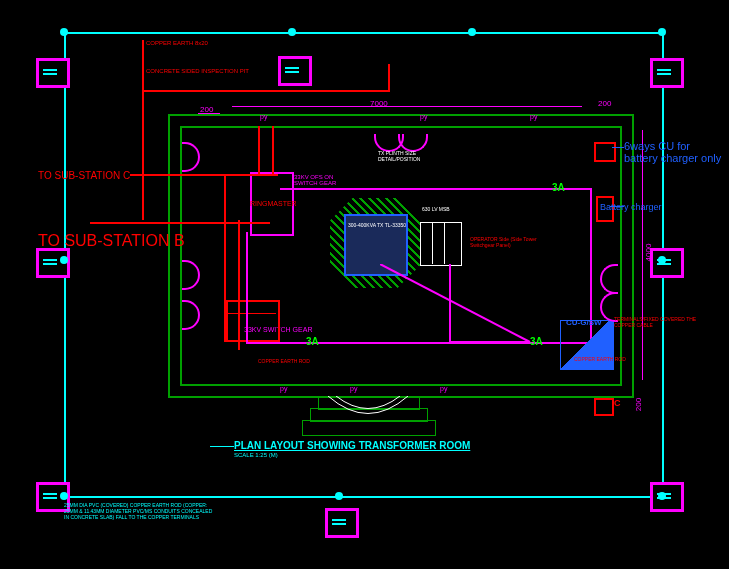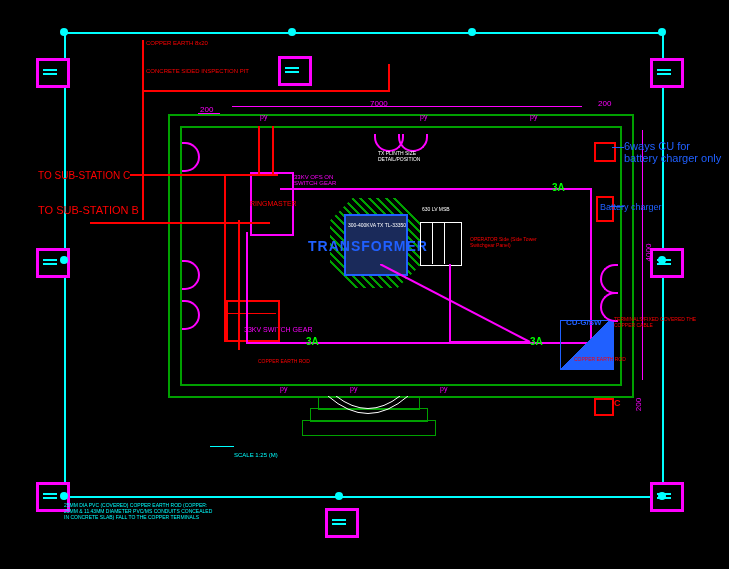--- a/index.html
+++ b/index.html
@@ -70,21 +70,20 @@
 
   <div class="txt magenta" style="left:260px;top:113px;font-size:7px">py</div>
   <div class="txt magenta" style="left:420px;top:113px;font-size:7px">py</div>
   <div class="txt magenta" style="left:530px;top:113px;font-size:7px">py</div>
   <div class="txt magenta" style="left:280px;top:385px;font-size:7px">py</div>
   <div class="txt magenta" style="left:350px;top:385px;font-size:7px">py</div>
   <div class="txt magenta" style="left:440px;top:385px;font-size:7px">py</div>
 
   <div class="hatch" style="position:absolute;left:330px;top:198px;width:90px;height:90px;clip-path:polygon(25% 0,75% 0,100% 25%,100% 75%,75% 100%,25% 100%,0 75%,0 25%)"></div>
   <div class="box blue" style="left:344px;top:214px;width:60px;height:58px;background:#1a2a5a"></div>
-  <div class="txt blue" style="left:308px;top:238px;font-size:14px;font-weight:bold;letter-spacing:1px">TRANSFORMER</div>
   <div class="txt white" style="left:348px;top:222px;font-size:5px">300-400KVA TX TL-33350</div>
 
   <div class="box white" style="left:420px;top:222px;width:40px;height:42px;border-width:1px"></div>
   <div class="line white" style="left:432px;top:222px;width:1px;height:42px"></div>
   <div class="line white" style="left:444px;top:222px;width:1px;height:42px"></div>
   <div class="txt white" style="left:422px;top:206px;font-size:5px">630 LV MSB</div>
 
   <div class="box magenta" style="left:250px;top:172px;width:40px;height:60px"></div>
   <div class="txt magenta" style="left:294px;top:174px;font-size:6px;width:60px;white-space:normal">33KV OFS ON SWITCH GEAR</div>
   <div class="txt red" style="left:250px;top:200px;font-size:7px">RINGMASTER</div>
@@ -130,26 +129,27 @@
   <div class="arc" style="left:404px;top:128px;transform:rotate(90deg)"></div>
 
   <div class="box red" style="left:594px;top:398px;width:16px;height:14px"></div>
   <div class="txt red" style="left:614px;top:398px;font-size:9px;font-weight:bold">C</div>
 
   <div class="txt red" style="left:146px;top:40px;font-size:6px">COPPER EARTH 8x20</div>
   <div class="txt red" style="left:146px;top:68px;font-size:6px">CONCRETE SIDED INSPECTION PIT</div>
   <div class="txt blue" style="left:624px;top:140px;font-size:11px;width:100px;white-space:normal">6ways CU for battery charger only</div>
   <div class="txt blue" style="left:600px;top:202px;font-size:9px">Battery charger</div>
   <div class="txt red" style="left:38px;top:170px;font-size:10px">TO SUB-STATION C</div>
-  <div class="txt red" style="left:38px;top:204px;font-size:11px">TO SUB-STATION B</div>
+  <div class="txt red" style="left:38px;top:232px;font-size:16px">TO SUB-STATION B</div>
   <div class="txt white" style="left:378px;top:150px;font-size:5px;width:60px;white-space:normal">TX PLINTH SIZE DETAIL/POSITION</div>
   <div class="txt red" style="left:470px;top:236px;font-size:5px;width:80px;white-space:normal">OPERATOR Side (Side Tower Switchgear Panel)</div>
   <div class="txt blue" style="left:566px;top:318px;font-size:8px;font-weight:bold">CU-G/SW</div>
   <div class="txt red" style="left:258px;top:358px;font-size:5px">COPPER EARTH ROD</div>
   <div class="txt red" style="left:614px;top:316px;font-size:5px;width:100px;white-space:normal">TERMINALS/FIXED COVERED THE COPPER CABLE</div>
   <div class="txt red" style="left:574px;top:356px;font-size:5px">COPPER EARTH ROD</div>
+  <div class="txt cyan" style="left:234px;top:440px;font-size:10px;font-weight:bold;text-decoration:underline">PLAN LAYOUT SHOWING TRANSFORMER ROOM</div>
   <div class="txt cyan" style="left:234px;top:452px;font-size:6px">SCALE 1:25 (M)</div>
   <div class="txt cyan" style="left:64px;top:502px;font-size:5px;width:150px;white-space:normal">25MM DIA PVC (COVERED) COPPER EARTH ROD (COPPER: 25MM &amp; 11.43MM DIAMETER PVC/MS CONDUITS CONCEALED IN CONCRETE SLAB) FALL TO THE COPPER TERMINALS</div>
 
   <div class="line blue" style="left:612px;top:147px;width:12px;height:1px"></div>
   <div class="line blue" style="left:610px;top:206px;width:14px;height:1px"></div>
   <div class="line cyan" style="left:210px;top:446px;width:24px;height:1px"></div>
 </div>
 
 </body></html>

